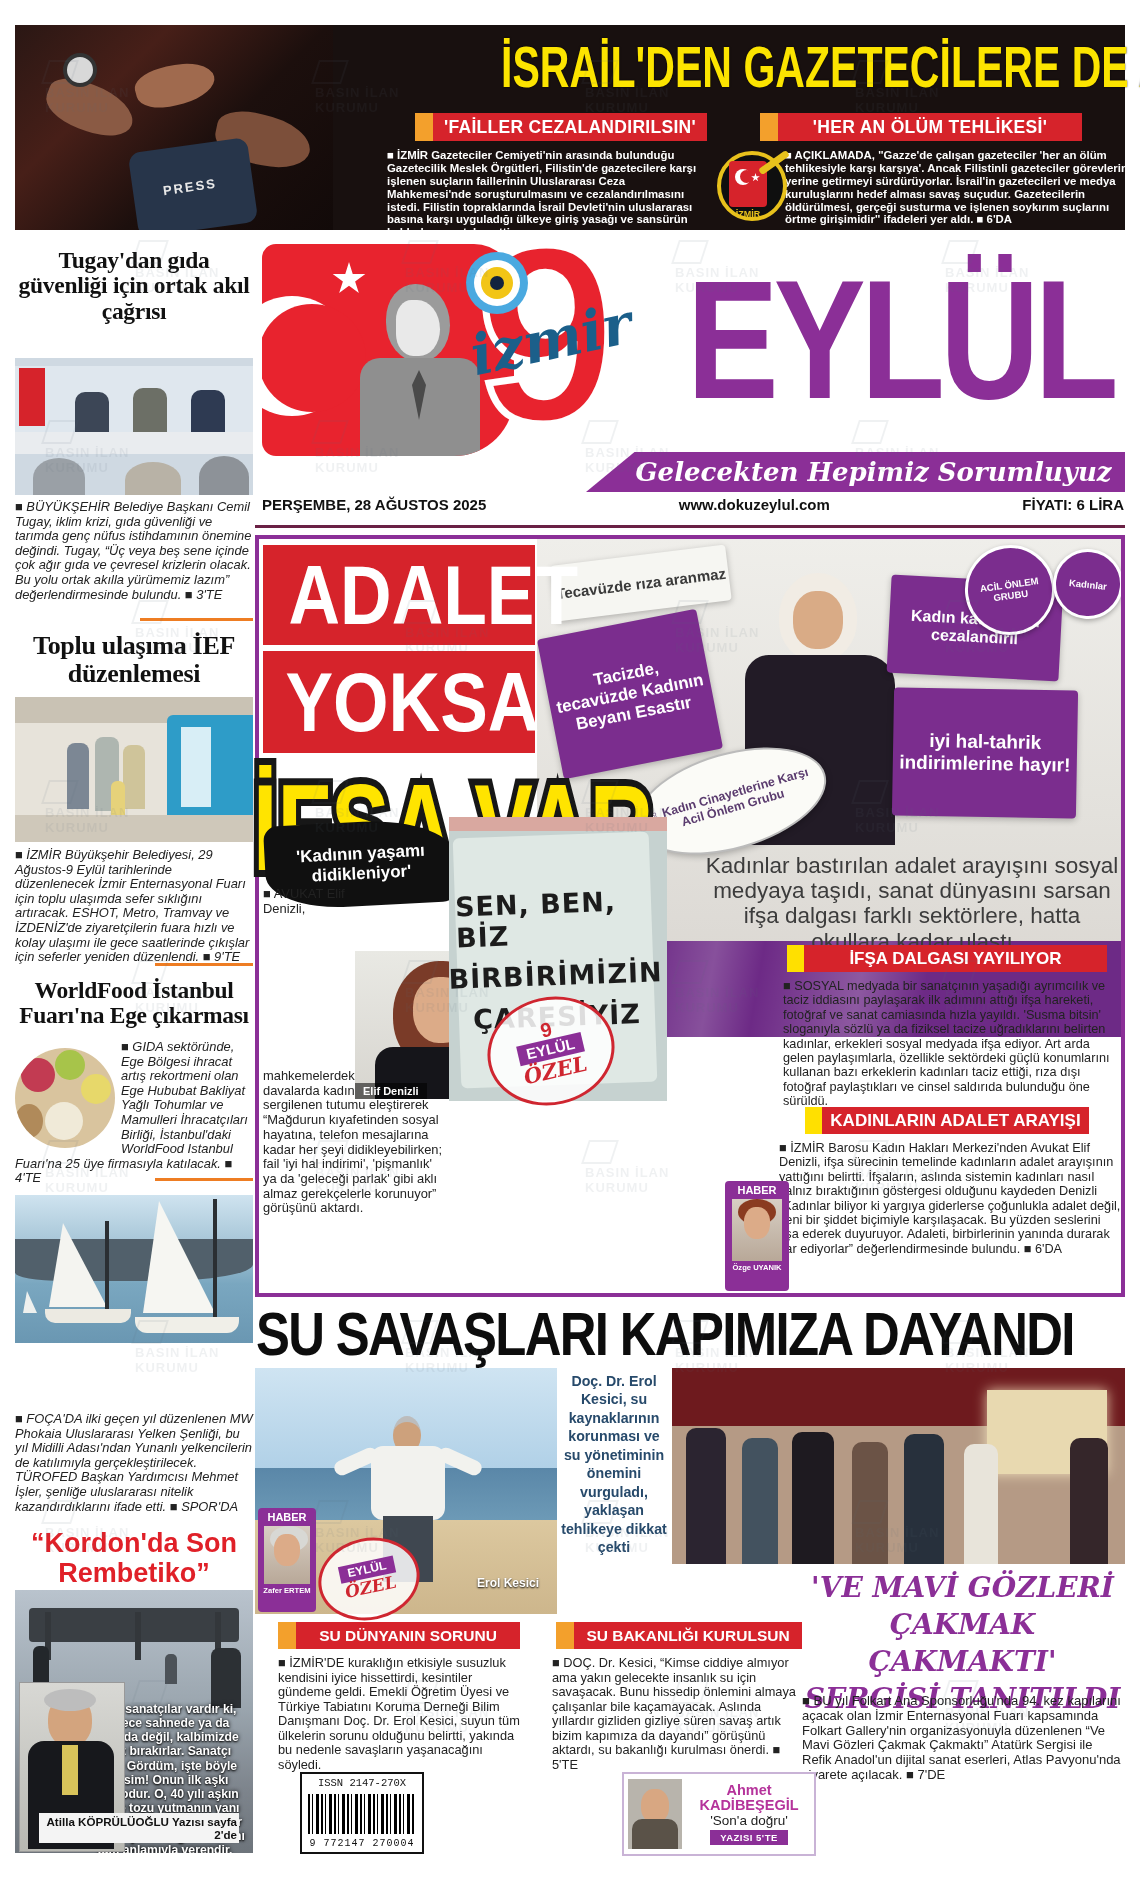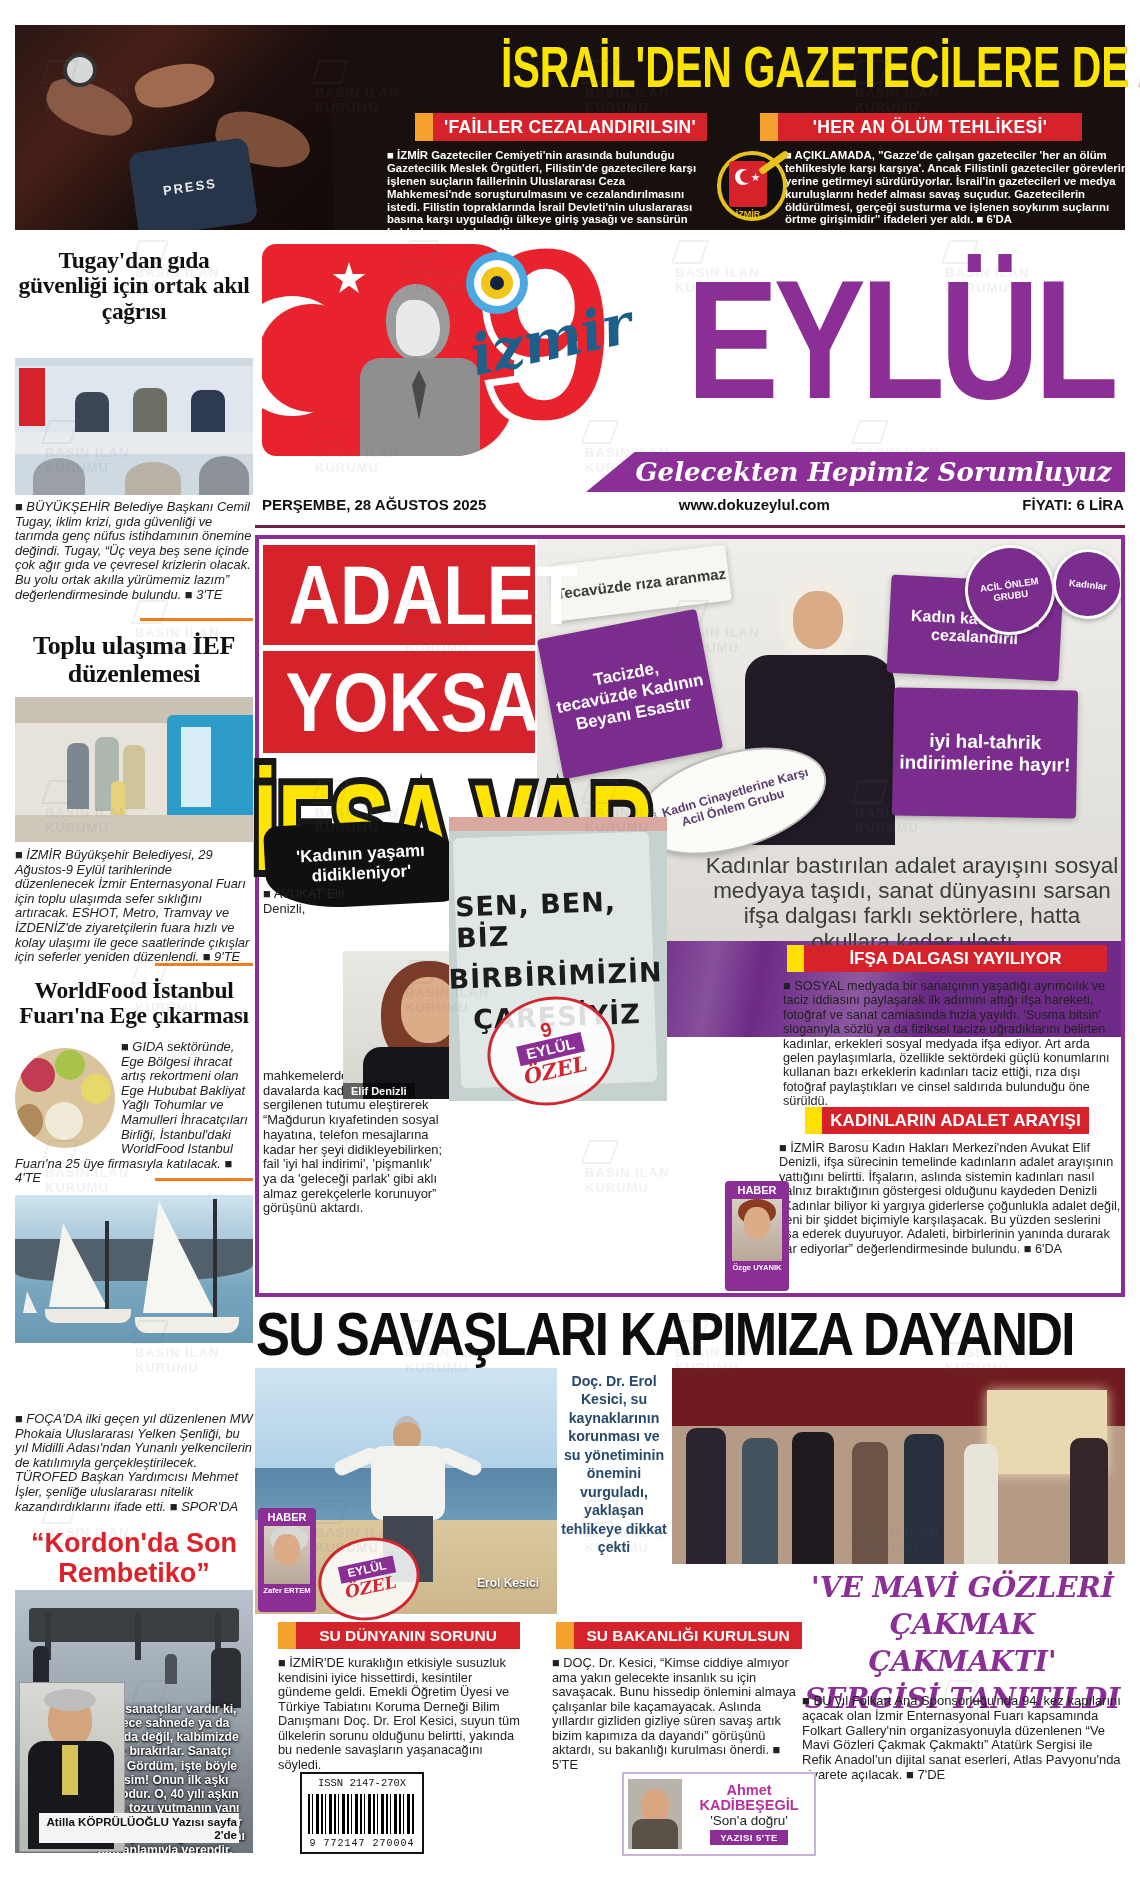--- a/index.html
+++ b/index.html
@@ -98,21 +98,21 @@
   .hl1{left:4px;top:6px;width:272px;height:100px;line-height:100px;font-size:84px;}
   .hl2{left:4px;top:112px;width:272px;height:102px;line-height:102px;font-size:84px;}
   .ifsa{left:-6px;top:214px;width:460px;height:152px;text-align:center;font-size:122px;line-height:150px;font-weight:700;}
   .ifsa .wrap{position:relative;display:inline-block;transform:scaleX(.72);transform-origin:0 50%;white-space:nowrap;}
   .ifsa .ob{position:absolute;left:0;top:0;-webkit-text-stroke:14px #171717;color:#171717;}
   .ifsa .of{position:relative;color:#ffe400;}
   .quote-blob{left:6px;top:283px;width:192px;height:84px;background:#101010;border-radius:14px 48% 16px 42%;
      transform:rotate(-3deg);color:#fff;font-weight:700;font-size:17px;display:flex;align-items:center;justify-content:center;text-align:center;padding:4px;box-sizing:border-box;}
   .lawyer{left:4px;top:348px;width:186px;font-size:12.9px;line-height:14.7px;color:#222;}
   .lawyer .spacer{float:right;width:92px;height:120px;margin:62px 0 0 4px;}
-  .elif{left:84px;top:412px;width:170px;height:148px;overflow:hidden;background:linear-gradient(180deg,#e9e9e4,#d7d5cf);}
+  .elif{left:96px;top:412px;width:170px;height:148px;overflow:hidden;background:linear-gradient(180deg,#e9e9e4,#d7d5cf);}
   .elif .hair{position:absolute;left:38px;top:10px;width:96px;height:110px;background:#7a3b28;border-radius:48%;}
   .elif .face{position:absolute;left:58px;top:26px;width:56px;height:66px;background:#dcab88;border-radius:46%;}
   .elif .body{position:absolute;left:20px;top:96px;width:132px;height:52px;background:#15151a;border-radius:18px 18px 0 0;}
   .elif .cap{position:absolute;left:0;bottom:0;padding:2px 8px;background:rgba(0,0,0,.55);color:#fff;font-size:11px;font-weight:700;}
   .hand-sign{left:190px;top:278px;width:218px;height:284px;background:#c6d2d0;overflow:hidden;}
   .hand-sign .torn{position:absolute;left:0;top:0;width:100%;height:14px;background:#d9a8a0;}
   .hand-sign .board{position:absolute;left:8px;top:18px;width:196px;height:250px;background:#dfe8e4;border-radius:6px;
      display:flex;flex-direction:column;align-items:center;justify-content:center;gap:10px;transform:rotate(-2deg);}
   .hand-sign .hl{font-family:"DejaVu Sans",sans-serif;font-weight:700;font-size:27px;color:#1c1c1c;letter-spacing:1px;}
   .stamp{border:3px solid #cf2630;border-radius:50%;display:flex;flex-direction:column;align-items:center;justify-content:center;background:rgba(255,255,255,.85);}

